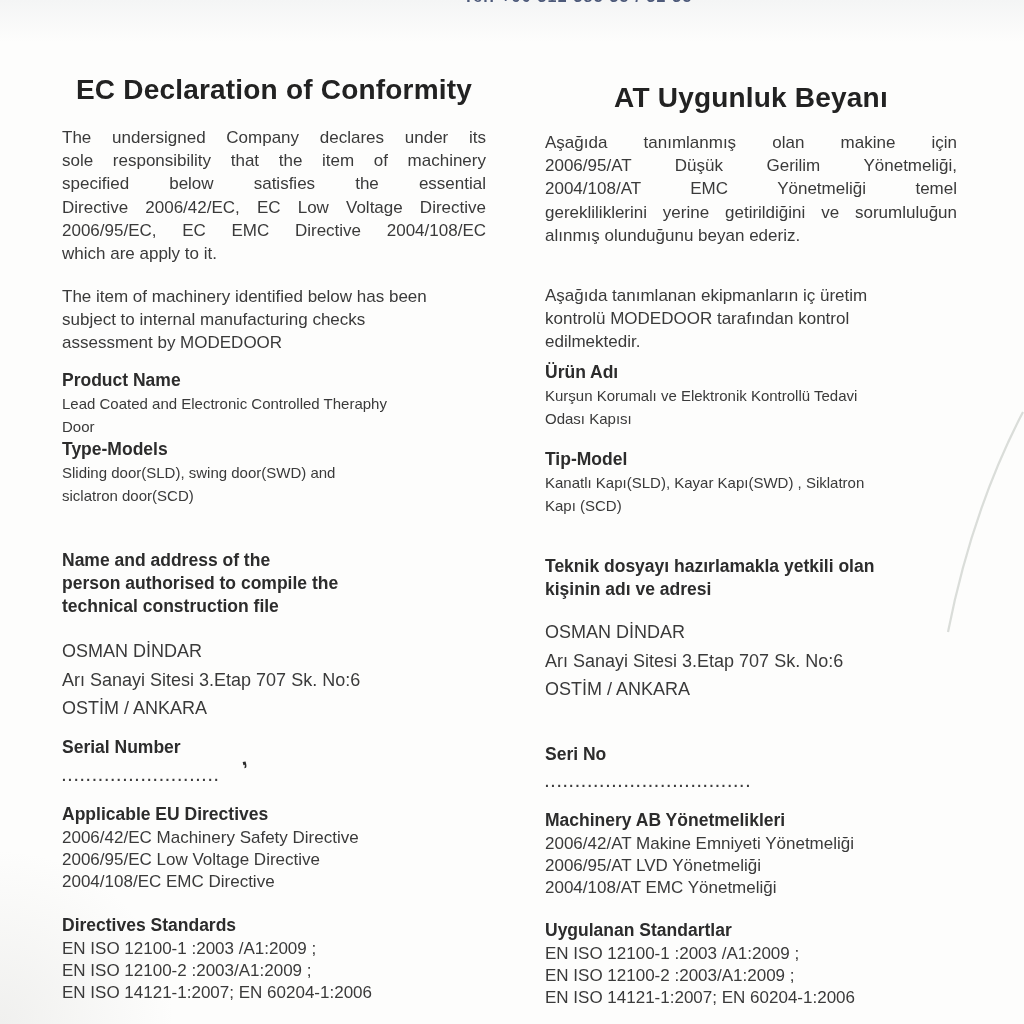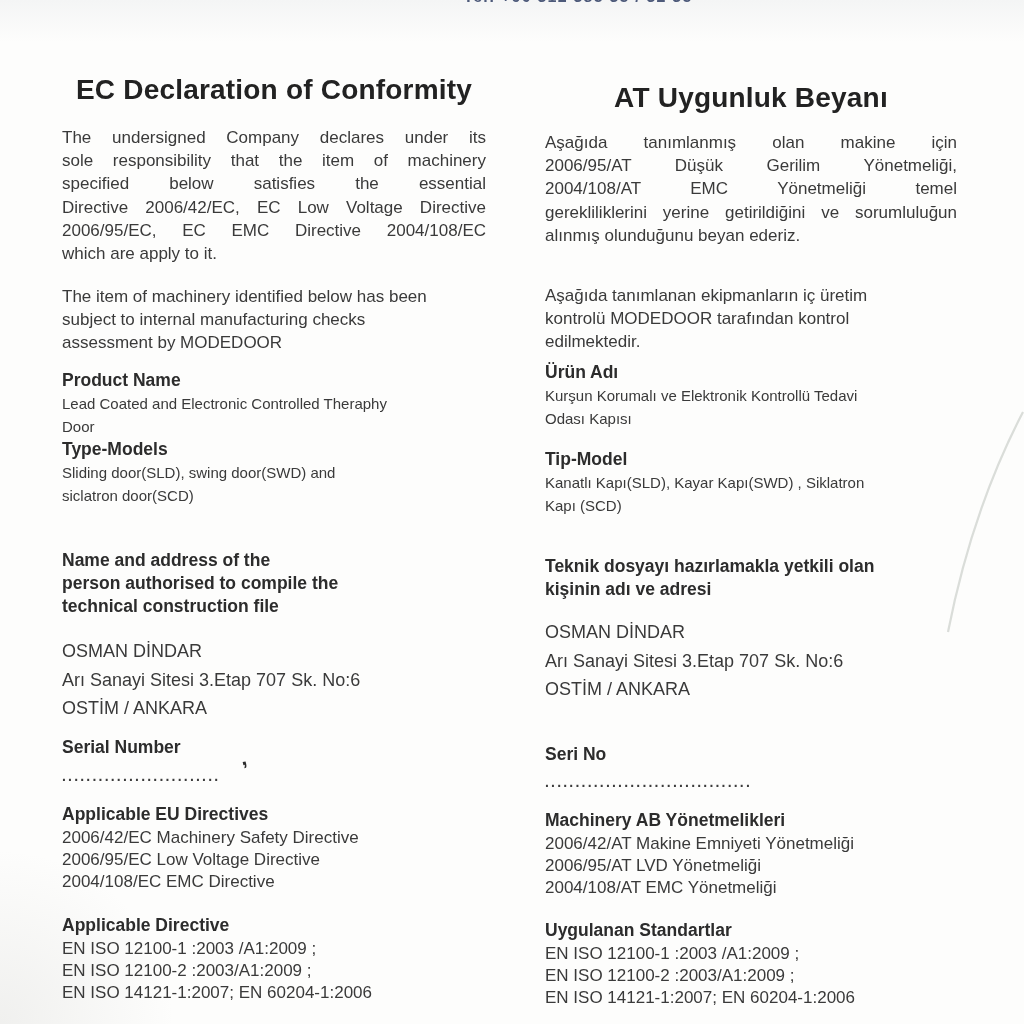--- a/index.html
+++ b/index.html
@@ -83,21 +83,21 @@
 
     <div class="blk label serial-wrap" style="top:736px">
       <span>Serial Number</span>
       <span class="serial-mark">,</span>
     </div>
     <div class="blk dots" style="top:768px">..........................</div>
 
     <div class="blk label" style="top:803px">Applicable EU Directives</div>
     <div class="blk list" style="top:827px">2006/42/EC Machinery Safety Directive<br>2006/95/EC  Low Voltage Directive<br>2004/108/EC EMC Directive</div>
 
-    <div class="blk label" style="top:914px">Applicable  Directive</div>
+    <div class="blk label" style="top:914px">Directives  Standards</div>
     <div class="blk list" style="top:938px">EN ISO 12100-1 :2003 /A1:2009 ;<br>EN ISO 12100-2 :2003/A1:2009 ;<br>EN ISO 14121-1:2007; EN 60204-1:2006</div>
   </div>
 
   <div class="col col-right">
     <h1 class="blk" style="top:82px">AT Uygunluk Beyanı</h1>
 
     <div class="blk para" style="top:131px">
         <div class="jl">Aşağıda tanımlanmış olan makine için</div>
         <div class="jl">2006/95/AT Düşük Gerilim Yönetmeliği,</div>
         <div class="jl">2004/108/AT EMC Yönetmeliği temel</div>

